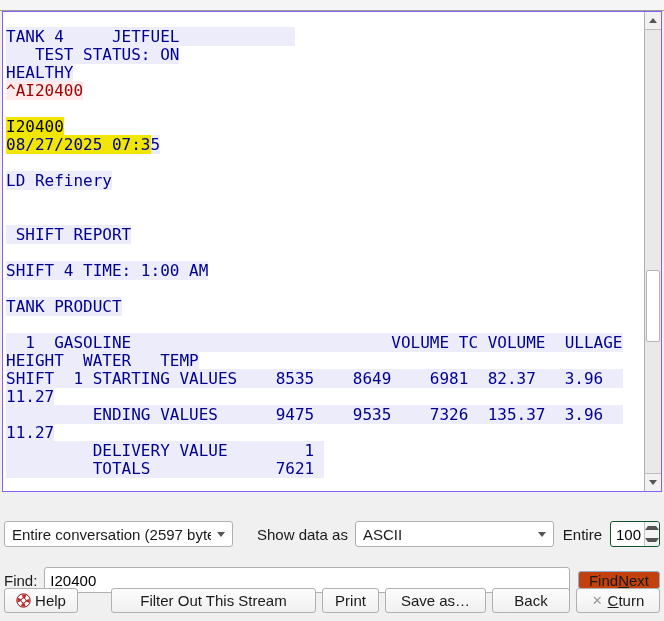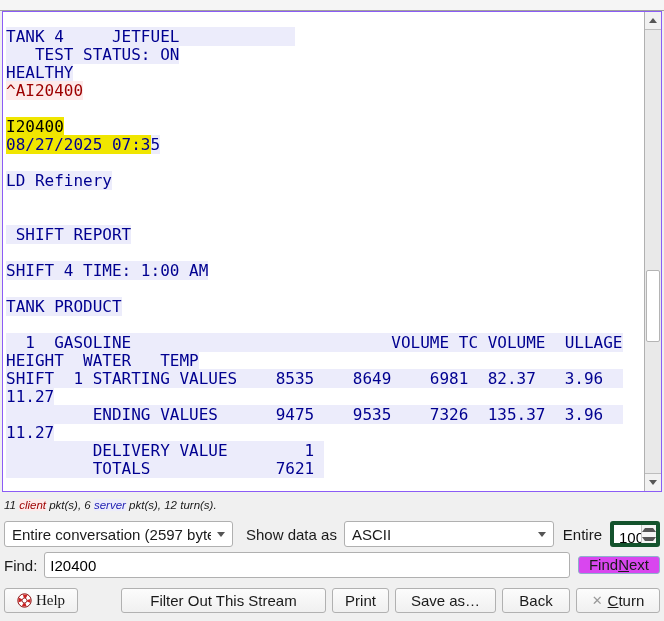--- a/index.html
+++ b/index.html
@@ -32,44 +32,44 @@
   .sb-thumb{position:absolute;left:1px;top:258px;width:14px;height:72px;background:#ffffff;
             border:1px solid #b4b4b4;border-radius:2px;box-sizing:border-box;}
   
   .status{position:absolute;left:4px;top:499px;height:15px;font-size:11.5px;font-style:italic;
           color:#1a1a1a;white-space:pre;}
   .st-client{color:#9c0000;background:#fdeaea;}
   .st-server{color:#1c1cb0;background:#ececfb;}
   
   .row{position:absolute;left:4px;right:4px;display:flex;align-items:center;}
   .row-controls{top:521px;height:26px;}
-  .row-find{top:556px;height:18px;}
+  .row-find{top:571px;height:18px;}
   .row-actions{top:588px;height:25px;}
   .lbl{font-size:15px;color:#1a1a1a;white-space:nowrap;}
   .combo{display:flex;align-items:center;height:26px;background:#ffffff;border:1px solid #b0b0b0;
          border-radius:3px;box-sizing:border-box;padding:0 7px;font-size:15px;color:#1a1a1a;
          white-space:nowrap;overflow:hidden;}
   .combo .val{flex:1;overflow:hidden;white-space:nowrap;}
   .combo .arrow{margin-left:6px;width:0;height:0;border-left:4px solid transparent;
                 border-right:4px solid transparent;border-top:5px solid #555;flex:none;}
-  .spin{display:flex;height:26px;width:50px;background:#fff;border:4px solid #14532d;
+  .spin{display:flex;height:26px;width:50px;background:#fff;border:1px solid #14532d;
         border-radius:3px;box-sizing:border-box;overflow:hidden;flex:none;}
   .spin .val{flex:1;font-size:15px;padding:4px 0 0 5px;overflow:hidden;white-space:nowrap;}
   .spin .btns{width:14px;border-left:1px solid #c4c4c4;display:flex;flex-direction:column;}
   .spin .btns div{flex:1;display:flex;align-items:center;justify-content:center;background:#f4f4f4;}
   .spin .btns .t{width:0;height:0;border-left:3px solid transparent;border-right:3px solid transparent;}
   .spin .up .t{border-bottom:4px solid #555;}
   .spin .dn .t{border-top:4px solid #555;}
   .txt-input{height:26px;box-sizing:border-box;border:1px solid #b0b0b0;border-radius:3px;
              padding:0 5px;font-size:15px;font-family:"Liberation Sans",sans-serif;color:#000;
              background:#fff;outline:none;}
   .btn{display:inline-flex;align-items:center;justify-content:center;height:100%;
        background:linear-gradient(#fcfcfc,#f0f0f0);border:1px solid #b1b1b1;border-radius:3px;
        box-sizing:border-box;font-size:15px;color:#1a1a1a;white-space:nowrap;padding:0 10px;}
-  .btn-default{background:#d946ef;border-color:#8fafcc;align-items:flex-end;}
+  .btn-default{background:#c2410c;border-color:#8fafcc;}
   .mn{text-decoration:underline;}
   .x-glyph{color:#9a9a9a;font-size:13px;margin-right:5px;}
   .help-svg{margin-right:4px;}
 </style>
 </head>
 <body>
 
 <div class="page">
 
   <div class="top-strip"></div>
@@ -105,28 +105,27 @@
       <div class="sb-btn sb-up">
         <div class="tri-up"></div>
       </div>
       <div class="sb-thumb"></div>
       <div class="sb-btn sb-down">
         <div class="tri-down"></div>
       </div>
     </div>
   </div>
 
-  <div class="status"><span>11 </span><span class="st-client">client</span><span> pkt(s), 6 </span><span class="st-server">server</span><span> pkt(s), 12 turn(s).</span></div>
 
   <div class="row row-controls">
     <div class="combo" style="width:229px;flex:none;">
       <span class="val">Entire conversation (2597 bytes)</span>
       <span class="arrow"></span>
     </div>
-    <span class="lbl" style="margin-left:13px;">Show data as</span>
+    <span class="lbl" style="margin-left:24px;">Show data as</span>
     <div class="combo" style="flex:1;margin-left:7px;">
       <span class="val">ASCII</span>
       <span class="arrow"></span>
     </div>
     <span class="lbl" style="margin-left:9px;">Entire</span>
     <div class="spin" style="margin-left:8px;">
       <div class="val">100</div>
       <div class="btns">
         <div class="up">
             <div class="t"></div>
@@ -142,38 +141,38 @@
     <span class="lbl">Find:</span>
     <input class="txt-input" style="flex: 1 1 0%; margin-left: 7px;" type="text" value="I20400">
     <button class="btn btn-default" style="margin-left:8px;flex:none;">
       <span>Find </span>
         <span class="mn">N</span>
         <span>ext</span>
     </button>
   </div>
 
   <div class="row row-actions">
-    <button class="btn" style="width:74px;flex:none;padding:0 6px;font-family:Liberation Serif, serif;">
+    <button class="btn" style="width:74px;flex:none;padding:0 6px;">
       <svg class="help-svg" width="15" height="15" viewBox="0 0 15 15">
         <circle cx="7.5" cy="7.5" r="6.7" fill="#ffffff" stroke="#8c1010" stroke-width="1"></circle>
         <circle cx="7.5" cy="7.5" r="4.4" fill="none" stroke="#cc2222" stroke-width="3.4" stroke-dasharray="3.45 3.45" stroke-dashoffset="1.7"></circle>
         <circle cx="7.5" cy="7.5" r="2.4" fill="#ffffff" stroke="#8c1010" stroke-width="0.8"></circle>
       </svg>
       <span>Help</span>
     </button>
     <button class="btn" style="margin-left:auto;width:205px;flex:none;">
       <span>Filter Out This Stream</span>
     </button>
     <button class="btn" style="margin-left:6px;width:57px;flex:none;">
       <span>Print</span>
     </button>
     <button class="btn" style="margin-left:6px;width:101px;flex:none;">
       <span>Save as…</span>
     </button>
-    <button class="btn" style="margin-left:6px;width:68px;flex:none;">
+    <button class="btn" style="margin-left:6px;width:78px;flex:none;">
       <span>Back</span>
     </button>
     <button class="btn" style="margin-left:6px;width:84px;flex:none;">
       <span class="x-glyph">✕</span>
       <span class="mn">C</span>
         <span>turn</span>
     </button>
   </div>
 
 </div>

